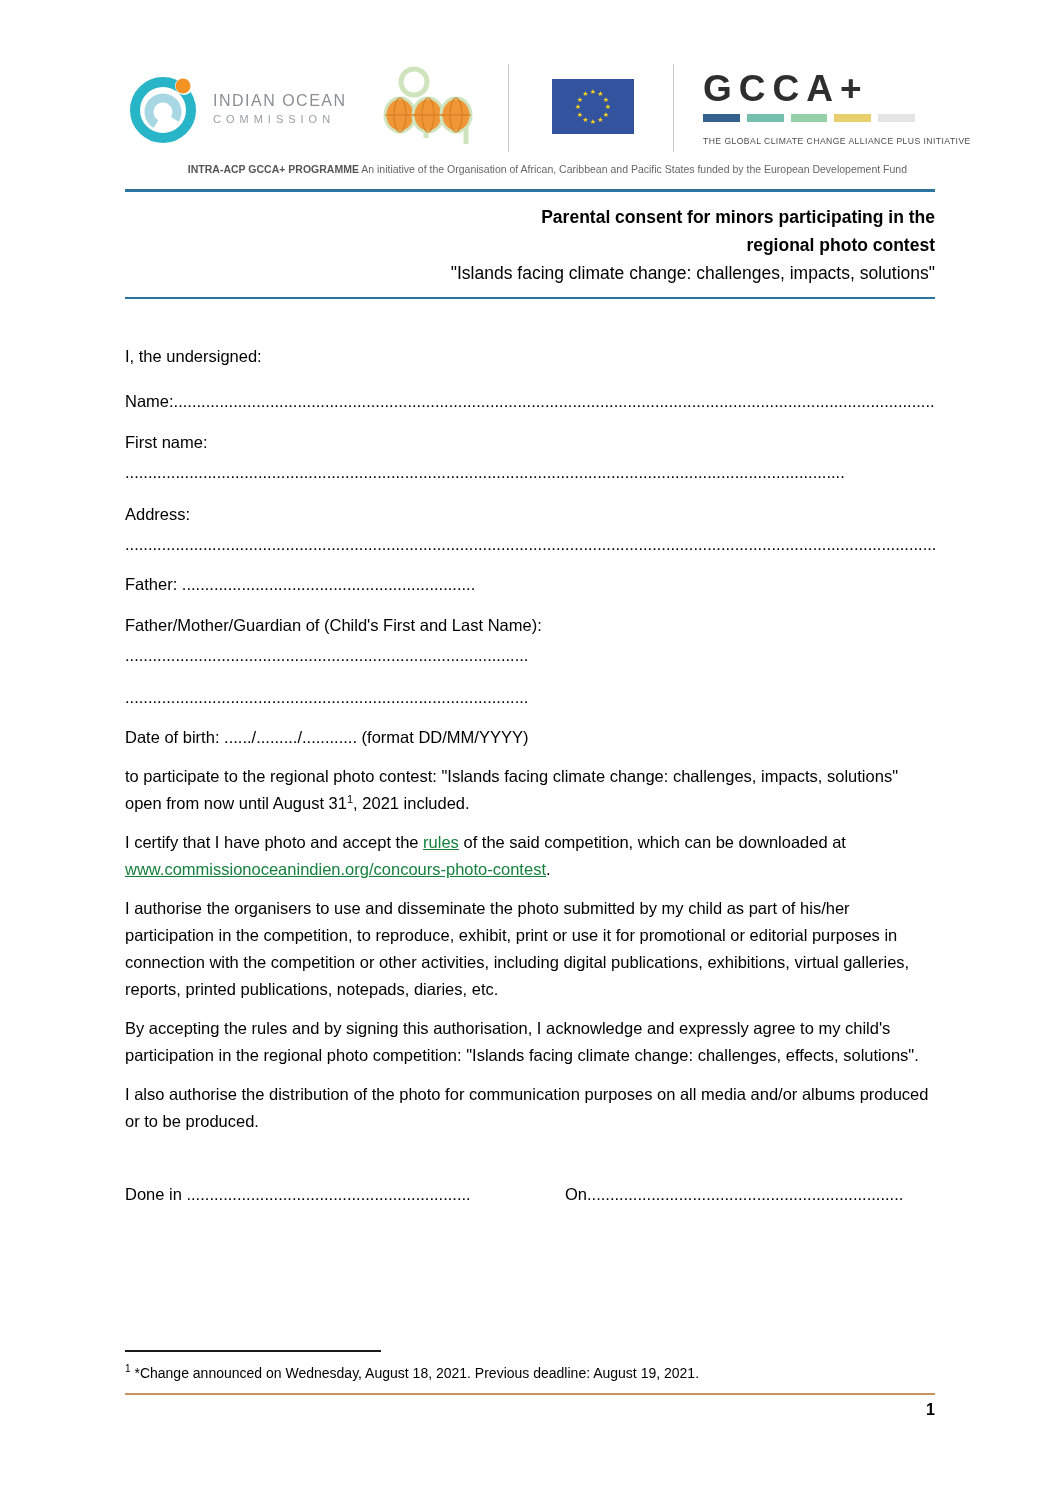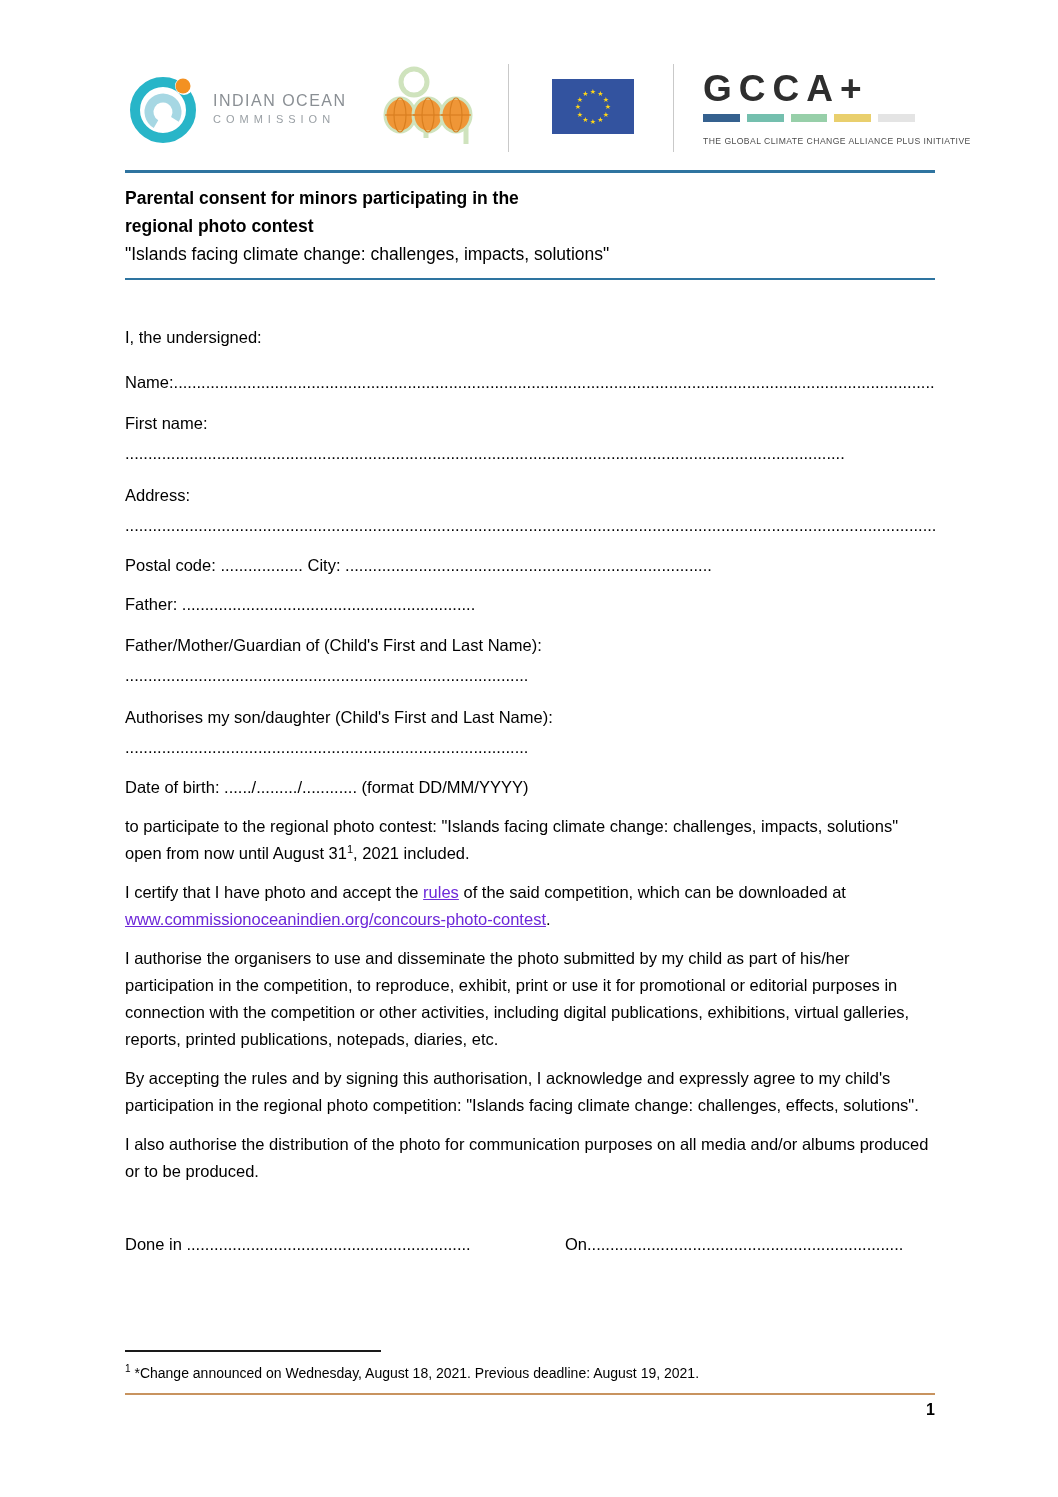--- a/index.html
+++ b/index.html
@@ -30,37 +30,37 @@
   .gb1{background:#35618f}.gb2{background:#74bfae}.gb3{background:#97cfa9}.gb4{background:#e9cf6d}.gb5{background:#e4e4e4}
   .gcca-sub { margin-top:14px; font-size:8.6px; letter-spacing:0.45px; color:#4d4d4d; white-space:nowrap; }
 
   .tagline { margin-top:7px; font-size:10.5px; color:#666; text-align:right; padding-right:28px; white-space:nowrap; }
   .tagline .tg-bold { font-weight:600; color:#555; }
 
   .rule-thick { border:0; height:3px; background:#2e74a0; margin-top:14px; }
   .rule-thin  { border:0; height:1.5px; background:#2e74a0; margin-top:10px; }
 
   
-  .doc-title { margin-top:11px; text-align:left; line-height:28px; font-size:17.5px; }
+  .doc-title { margin-top:11px; text-align:right; line-height:28px; font-size:17.5px; }
   .doc-title .t-bold { font-weight:700; }
   .doc-title .t-reg  { font-weight:400; }
 
   
   .content { margin-top:44px; font-size:16.5px; line-height:27px; }
   .content p { margin-bottom:12px; }
   p.intro { margin-bottom:18px; }
   .fieldline { display:flex; margin-bottom:13px; white-space:nowrap; }
   .dotfill { overflow:hidden; white-space:nowrap; flex:1; }
   .dotline { overflow:hidden; white-space:nowrap; line-height:30px; }
   .w-89 { width:89%; }
   .w-100 { width:100%; }
   .fm { margin-bottom:9px; }
   .fm .lbl { line-height:30px; }
   .dots-literal { white-space:nowrap; }
-  a.lnk { color:#6d28d9; }
+  a.lnk { color:#15803d; }
   sup.s { font-size:11px; vertical-align:super; line-height:0; }
 
   .done-row { display:flex; margin-top:46px; margin-bottom:14px; white-space:nowrap; }
   .done-left { width:440px; overflow:hidden; }
   .sig { margin-bottom:0; }
 
   
   .footer { margin-top:auto; }
   .fn-sep { width:256px; border-top:2px solid #1a1a1a; margin-bottom:7px; }
   .footnote { font-size:14px; line-height:20px; }
@@ -137,20 +137,24 @@
         <span class="gb1"></span>
         <span class="gb2"></span>
         <span class="gb3"></span>
         <span class="gb4"></span>
         <span class="gb5"></span>
       </div>
       <div class="gcca-sub">THE GLOBAL CLIMATE CHANGE ALLIANCE PLUS INITIATIVE</div>
     </div>
   </header>
 
+  <div class="tagline">
+    <span class="tg-bold">INTRA-ACP GCCA+ PROGRAMME</span>
+    <span>An initiative of the Organisation of African, Caribbean and Pacific States funded by the European Developement Fund</span>
+  </div>
 
   <hr class="rule-thick">
 
   <div class="doc-title">
     <div class="t-bold">Parental consent for minors participating in the</div>
     <div class="t-bold">regional photo contest</div>
     <div class="t-reg">"Islands facing climate change: challenges, impacts, solutions"</div>
   </div>
 
   <hr class="rule-thin">
@@ -167,31 +171,29 @@
     <p class="fm">
       <span class="lbl">First name:</span>
       <span class="dotline w-89" style="display:block">........................................................................................................................................................................................................</span>
     </p>
 
     <p class="fm">
       <span class="lbl">Address:</span>
       <span class="dotline w-100" style="display:block">........................................................................................................................................................................................................</span>
     </p>
 
-    <p class="dots-literal">Postal code: .................. City: ................................................................................</p>
 
     <p class="dots-literal">Father: ................................................................</p>
 
     <p class="fm">
       <span class="lbl">Father/Mother/Guardian of (Child's First and Last Name):</span>
       <span class="dotline" style="display:block">........................................................................................</span>
     </p>
 
     <p class="fm">
-      <span class="lbl">Authorises my son/daughter (Child's First and Last Name):</span>
       <span class="dotline" style="display:block">........................................................................................</span>
     </p>
 
     <p class="dots-literal">Date of birth: ....../........./............ (format DD/MM/YYYY)</p>
 
     <p><span>to participate to the regional photo contest: "Islands facing climate change: challenges, impacts, solutions" open from now until August 31</span><sup class="s">1</sup><span>, 2021 included.</span></p>
 
     <p><span>I certify that I have photo and accept the </span><a href="#" class="lnk">rules</a><span> of the said competition, which can be downloaded at </span><a href="#" class="lnk">www.commissionoceanindien.org/concours-photo-contest</a><span>.</span></p>
 
     <p>I authorise the organisers to use and disseminate the photo submitted by my child as part of his/her participation in the competition, to reproduce, exhibit, print or use it for promotional or editorial purposes in connection with the competition or other activities, including digital publications, exhibitions, virtual galleries, reports, printed publications, notepads, diaries, etc.</p>

